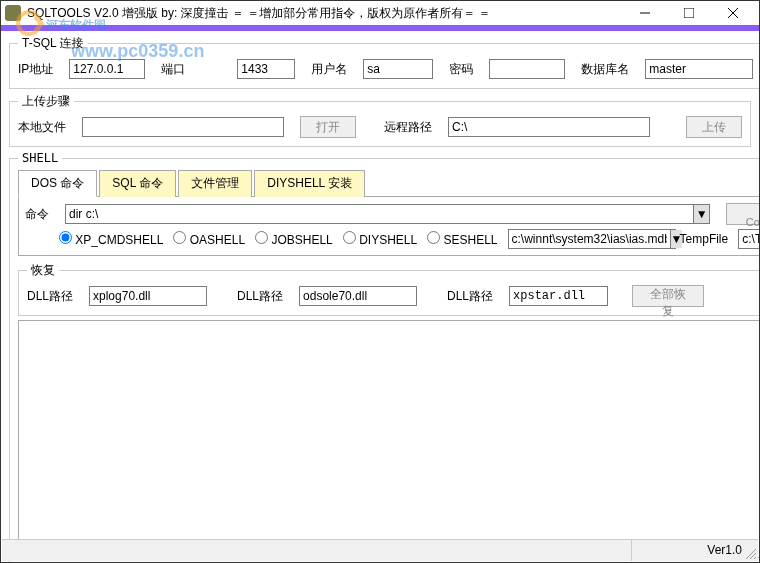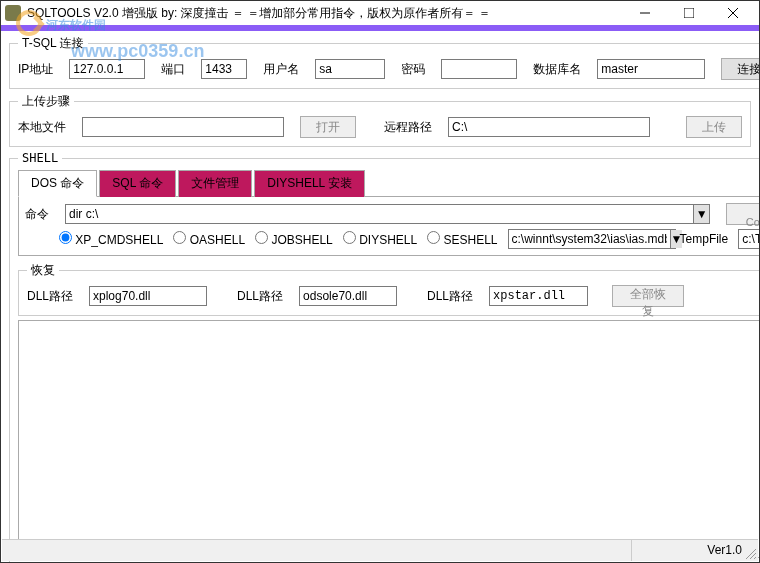--- a/index.html
+++ b/index.html
@@ -15,21 +15,21 @@
 .winbtn svg { width: 10px; height: 10px; }
 .section { padding: 4px 8px; }
 fieldset { border: 1px solid #ccc; padding: 6px 8px 8px; margin-bottom: 4px; }
 fieldset > legend { padding: 0 4px; font-size: 12px; }
 .row { display: flex; align-items: center; gap: 16px; }
 label { white-space: nowrap; }
 input[type=text] { border: 1px solid #7a7a7a; height: 20px; padding: 1px 3px; background: #fff; font-size: 12px; }
 .btn { height: 22px; border: 1px solid #adadad; background: #e1e1e1; padding: 0 14px; font-size: 12px; cursor: pointer; }
 .btn:disabled { color: #888; background: #efefef; }
 .tabs { display: flex; border-bottom: 1px solid #aaa; margin: 0 8px; }
-.tab { padding: 4px 12px; border: 1px solid #aaa; border-bottom: none; background: #be185d; margin-right: 2px; cursor: pointer; position: relative; top: 1px; }
+.tab { padding: 4px 12px; border: 1px solid #aaa; border-bottom: none; background: #fef9c3; margin-right: 2px; cursor: pointer; position: relative; top: 1px; }
 .tab.active { background: #fff; border-bottom: 1px solid #fff; }
 .tab-shell { font-family: monospace; }
 .shell-body { border-left: 1px solid #aaa; border-right: 1px solid #aaa; border-bottom: 1px solid #aaa; margin: 0 8px; padding: 6px; }
 .radio-row { display: flex; align-items: center; gap: 4px; padding: 4px 0 0 34px; }
 .radio-row label { margin-right: 6px; }
 .dropdown { display: flex; align-items: center; border: 1px solid #7a7a7a; height: 20px; background: #fff; }
 .dropdown input { border: none; height: 18px; flex: 1; }
 .dropdown .dd-btn { width: 16px; height: 18px; background: #e1e1e1; border-left: 1px solid #7a7a7a; display: flex; align-items: center; justify-content: center; }
 fieldset.restore { position: relative; }
 .output-area { border: 1px solid #aaa; margin: 4px 8px 0; height: 238px; background: #fff; overflow: auto; }
@@ -65,21 +65,21 @@
     </div>
 </div>
 
 <div class="section">
 <fieldset>
   <legend>T-SQL 连接</legend>
   <div class="row">
     <label>IP地址</label>
     <input type="text" style="width: 76px;" value="127.0.0.1">
     <label>端口</label>
-    <input type="text" style="width: 46px;" value="1433">
+    <input type="text" style="width: 58px; margin-left: 36px;" value="1433">
     <label>用户名</label>
     <input type="text" style="width: 70px;" value="sa">
     <label>密码</label>
     <input type="text" style="width: 76px;" value="">
     <label>数据库名</label>
     <input type="text" style="width: 108px;" value="master">
     <button class="btn" style="margin-left:auto;width:56px">连接</button>
   </div>
 </fieldset>
 
@@ -127,21 +127,21 @@
     </div>
   </div>
 
   <fieldset class="restore" style="margin:6px 8px 0">
     <legend>恢复</legend>
 
     <div class="row">
       <label>DLL路径</label>
       <input type="text" style="width: 118px;" value="xplog70.dll">
       <label style="margin-left:14px">DLL路径</label>
-      <input type="text" style="width: 98px;" value="odsole70.dll">
+      <input type="text" style="width: 118px;" value="odsole70.dll">
       <label style="margin-left:14px">DLL路径</label>
       <input type="text" style="width: 99px; font-family: Liberation Mono, monospace;" value="xpstar.dll">
       <button class="btn" disabled="" style="width:72px;margin-left:8px">全部恢复</button>
     </div>
   </fieldset>
 
   <div class="output-area"></div>
 </fieldset>
 </div>
 

